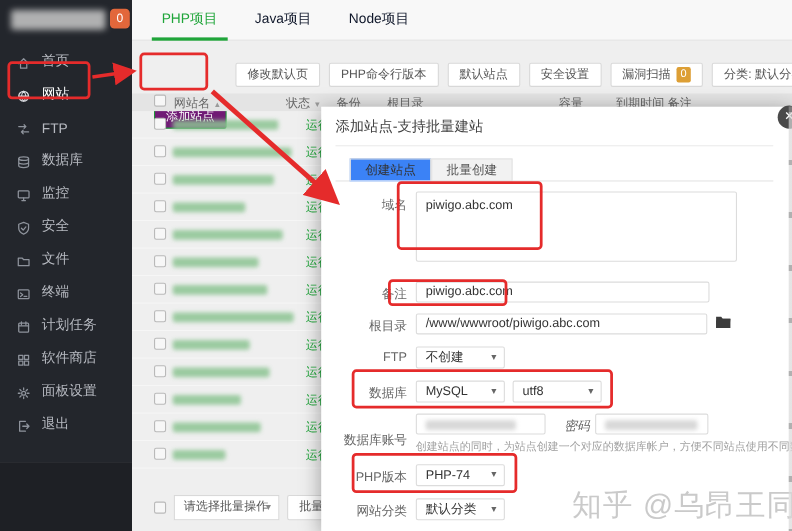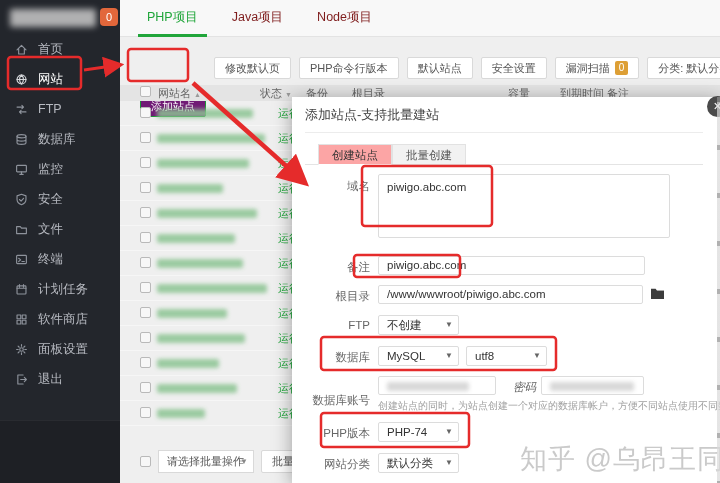--- a/index.html
+++ b/index.html
@@ -5,30 +5,30 @@
   * { margin:0; padding:0; box-sizing:border-box; }
   body { font-family:"Liberation Sans", sans-serif; background:#fff; }
   .screen { position:relative; width:720px; height:483px; overflow:hidden; background:#efefef; }
 
   
   .sidebar { position:absolute; left:0; top:0; width:120px; height:483px; background:#23262c; z-index:2; }
   .sidebar-bottom { position:absolute; left:0; top:420px; width:120px; height:63px; background:rgba(0,0,0,.14); border-top:1px solid rgba(255,255,255,.05); }
   .logo-blur { position:absolute; left:10px; top:9px; width:86px; height:18px; background:#c9c9c9; border-radius:2px; filter:blur(3px); opacity:.85; }
   .logo-badge { position:absolute; left:100px; top:8px; width:18px; height:18px; background:#e2673b; border-radius:4px; color:#fff; font-size:11px; line-height:18px; text-align:center; }
   .nav { position:absolute; top:34px; left:0; width:120px; }
-  .nav-item { height:30px; display:flex; align-items:center; padding-left:15px; gap:10px; color:#b7bac1; font-size:12.5px; cursor:pointer; }
+  .nav-item { height:30px; display:flex; align-items:flex-end; padding-left:15px; gap:10px; color:#b7bac1; font-size:12.5px; cursor:pointer; }
   .nav-item.active { color:#fff; }
   .nav-icon { width:13px; height:13px; display:inline-flex; color:#8e939c; }
   .nav-item.active .nav-icon { color:#d7d9dd; }
   .nav-icon svg { width:13px; height:13px; stroke:currentColor; fill:none; stroke-width:1.4; stroke-linecap:round; stroke-linejoin:round; }
 
   
   .main { position:absolute; left:120px; top:0; width:600px; height:483px; }
   .tabbar { position:absolute; left:0; top:0; width:600px; height:37px; background:#f8f8f8; border-bottom:1px solid #e3e3e3; display:flex; padding-left:18px; gap:16px; }
-  .tab { padding:0 9px; line-height:34px; height:37px; font-size:12.5px; color:#7f1d1d; cursor:pointer; }
+  .tab { padding:0 9px; line-height:34px; height:37px; font-size:12.5px; color:#0f172a; cursor:pointer; }
   .tab.active { color:#20a53a; border-bottom:3px solid #20a53a; }
 
   .toolbar { position:absolute; left:20px; top:57px; display:flex; gap:8px; }
   .tbtn { height:22px; line-height:20px; padding:0 10px; font-size:11px; color:#555; background:#fff; border:1px solid #d9d9d9; border-radius:2px; white-space:nowrap; cursor:pointer; }
   .tbtn.primary { background:#701a75; border-color:#1d9536; color:#fff;margin-top:38px; }
   .tbadge { display:inline-block; background:#dd9f35; color:#fff; border-radius:2px; padding:0 4px; font-size:10px; line-height:14px; margin-left:5px; vertical-align:1px; }
   .caret { font-size:8px; color:#888; margin-left:5px; }
 
   .thead { position:absolute; left:0; top:85px; width:600px; height:16px; background:#e4e4e4; }
   .th { position:absolute; top:1px; font-size:11px; color:#666; white-space:nowrap; }
@@ -49,21 +49,21 @@
   .fbtn { position:absolute; left:141px; top:0; height:23px; line-height:21px; padding:0 10px; background:#fff; border:1px solid #d9d9d9; border-radius:2px; font-size:11px; color:#555; cursor:pointer; white-space:nowrap; }
 
   
   .modal { position:absolute; left:292px; top:97px; width:428px; height:386px; background:#fff; box-shadow:0 3px 18px rgba(0,0,0,.35); z-index:5; }
   .modal-close { position:absolute; left:415px; top:-1px; width:21px; height:21px; border-radius:50%; background:#4a4a4a; color:#fff; font-size:11px; line-height:21px; text-align:center; cursor:pointer; z-index:9; }
   .modal-title { position:absolute; left:13px; top:9px; font-size:13px; color:#424242; }
   .m-divider { position:absolute; left:13px; top:35px; width:398px; border-top:1px solid #ececec; }
   .mtabline { position:absolute; left:13px; top:67px; width:398px; border-top:1px solid #e4e4e4; }
   .mtabs { position:absolute; left:26px; top:47px; display:flex; z-index:2; }
   .mtab { height:21px; line-height:20px; padding:0 13px; font-size:11.5px; color:#555; background:#f2f2f2; border:1px solid #e2e2e2; cursor:pointer; }
-  .mtab.active { background:#fca5a5; color:#333; border-bottom-color:#fff; }
+  .mtab.active { background:#3b82f6; color:#333; border-bottom-color:#fff; }
 
   .flabel { position:absolute; font-size:11.5px; color:#666; text-align:right; width:60px; left:18px; white-space:nowrap; }
   .finput { position:absolute; height:19px; background:#fff; border:1px solid #dcdcdc; border-radius:2px; font-size:11.5px; color:#333; line-height:17px; padding:0 8px; white-space:nowrap; overflow:hidden; }
   .ftextarea { position:absolute; left:86px; top:77px; width:292px; height:64px; background:#fff; border:1px solid #dcdcdc; border-radius:2px; font-family:"Liberation Sans",sans-serif; font-size:11.5px; color:#333; padding:6px 8px; resize:none; }
   .fselect2 { position:absolute; width:81px; height:20px; background:#fff; border:1px solid #dcdcdc; border-radius:2px; font-size:11.5px; color:#333; line-height:18px; padding:0 16px 0 8px; cursor:pointer; white-space:nowrap; }
   .fselect2 .caret { position:absolute; right:5px; top:0; color:#666; }
   .blurval { position:absolute; top:5px; left:8px; height:9px; background:#d8d8d8; border-radius:2px; filter:blur(2px); }
   .fnote { position:absolute; left:86px; top:302px; font-size:10px; color:#a0a0a0; white-space:nowrap; }
   .folder-ic { position:absolute; left:358px; top:189px; width:15px; height:13px; }
   .folder-ic svg { width:15px; height:13px; fill:#3c3c3c; }

